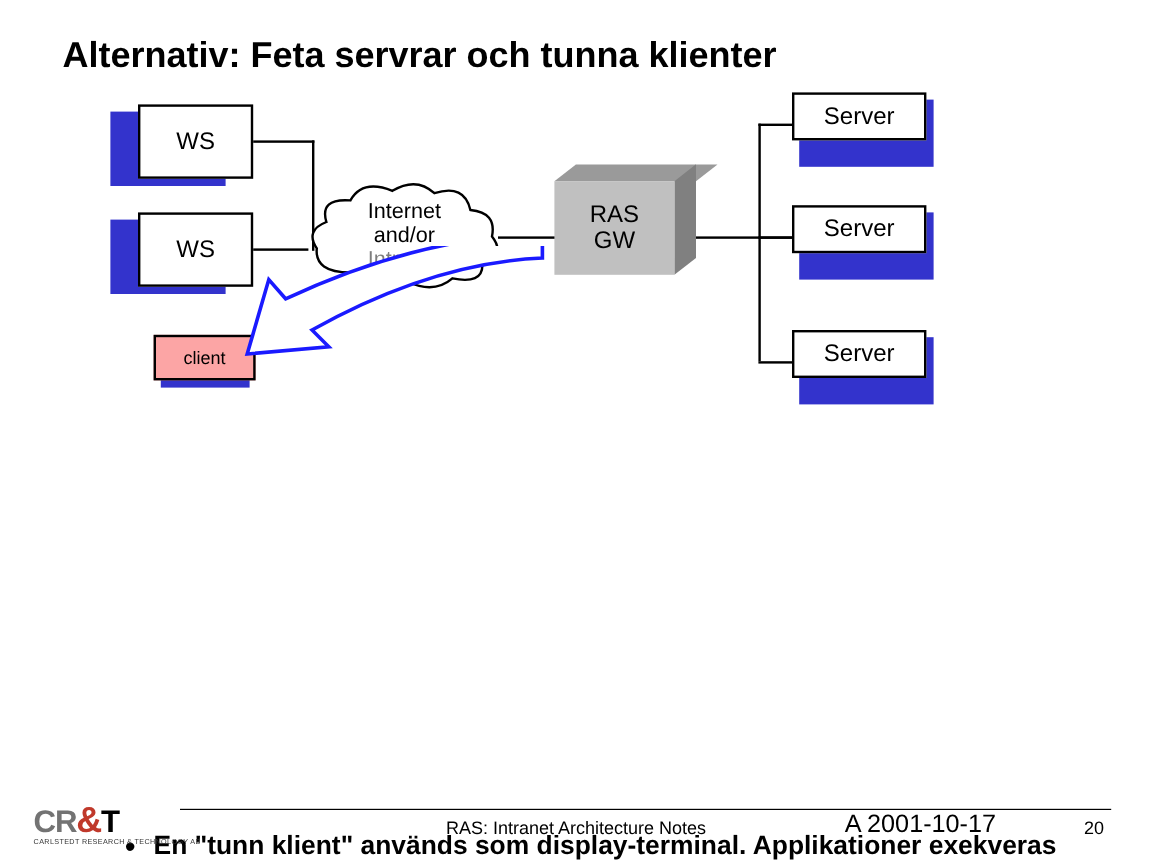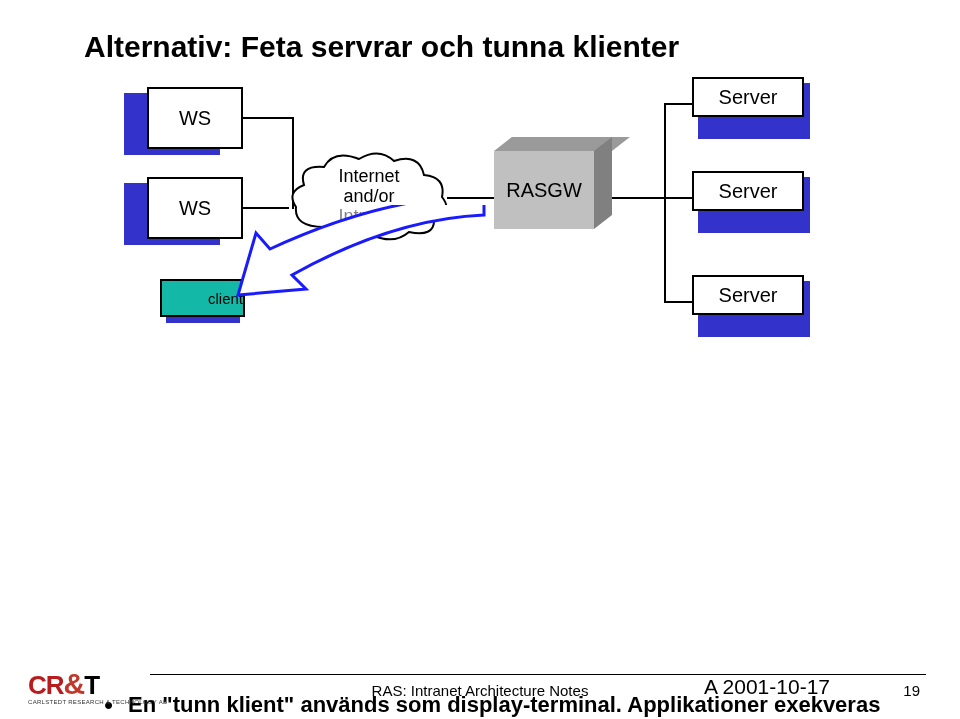--- a/index.html
+++ b/index.html
@@ -8,21 +8,21 @@
     height: 719px;
     font-family: Arial, Helvetica, sans-serif;
     background: #fff;
     position: relative;
     overflow: hidden;
   }
   .slide {
     width: 100%;
     height: 100%;
     position: relative;
-    padding: 30px 60px 0 84px;
+    padding: 30px 60px 0 52px;
   }
   .title {
     font-size: 30px;
     font-weight: bold;
     color: #000;
     margin-bottom: 25px;
   }
 
   
   .diagram {
@@ -58,24 +58,24 @@
   .client-shadow {
     position:absolute;
     left: 82px; top: 196px;
     width: 74px; height: 38px;
     background:#3333cc;
   }
   .client-box {
     position:absolute;
     left: 76px; top: 190px;
     width: 85px; height: 38px;
-    background:#14b8a6;
+    background:#fca5a5;
     border:2px solid #000;
     font-size:15px;
-    display:flex;align-items:center;justify-content:flex-end;
+    display:flex;align-items:center;justify-content:center;
   }
 
   
   .cloud {
     position: absolute;
     left: 200px;
     top: 58px;
     width: 170px;
     height: 100px;
   }
@@ -105,21 +105,21 @@
     transform: skewX(-52deg);
     transform-origin: bottom left;
     background:#9a9a9a;
   }
   .rasgw-front {
     position:absolute;
     left:0; top:0;
     width:100px; height:78px;
     background:#c0c0c0;
     display:flex;
-    flex-direction:row;
+    flex-direction:column;
     align-items:center;
     justify-content:center;
     font-size:20px;
     line-height:1.1;
   }
   .rasgw-right {
     position:absolute;
     left:100px; top:0;
     width:18px; height:78px;
     transform: skewY(-38deg);
@@ -208,21 +208,21 @@
     flex-direction:column;
     align-items:flex-start;
   }
   .logo-mark {
     font-size: 26px;
     font-weight: 900;
     letter-spacing: -1px;
     display:flex;
     align-items:baseline;
   }
-  .logo-cr { color:#b91c1c; }
+  .logo-cr { color:#737373; }
   .logo-amp { color:#c0392b; font-size:30px; }
   .logo-t { color:#000; }
   .logo-sub {
     font-size: 6px;
     color:#333;
     letter-spacing: 0.3px;
     margin-top:-2px;
   }
   .footer-center {
     position:absolute;
@@ -349,16 +349,16 @@
     <div class="logo">
       <div class="logo-mark">
         <span class="logo-cr">CR</span>
           <span class="logo-amp">&amp;</span>
           <span class="logo-t">T</span>
       </div>
       <div class="logo-sub">CARLSTEDT RESEARCH &amp; TECHNOLOGY AB</div>
     </div>
     <div class="footer-center">RAS: Intranet Architecture Notes</div>
     <div class="footer-date">A 2001-10-17</div>
-    <div class="footer-page">19</div>
+    <div class="footer-page">20</div>
   </div>
 
 </div>
 
 </body></html>

